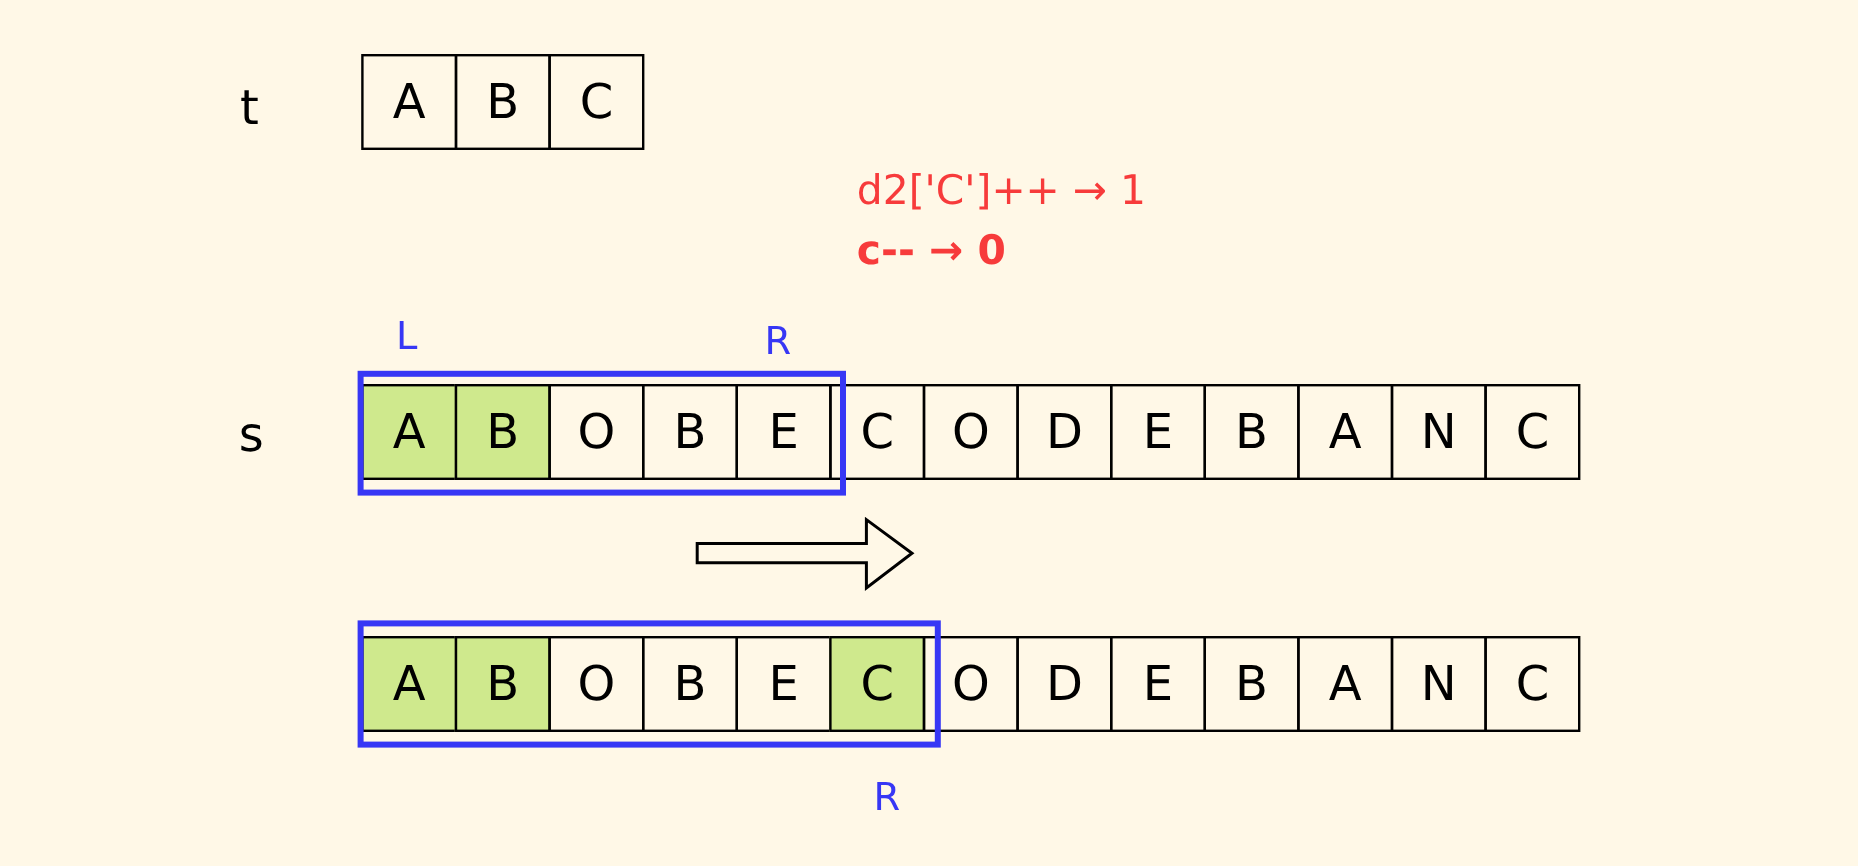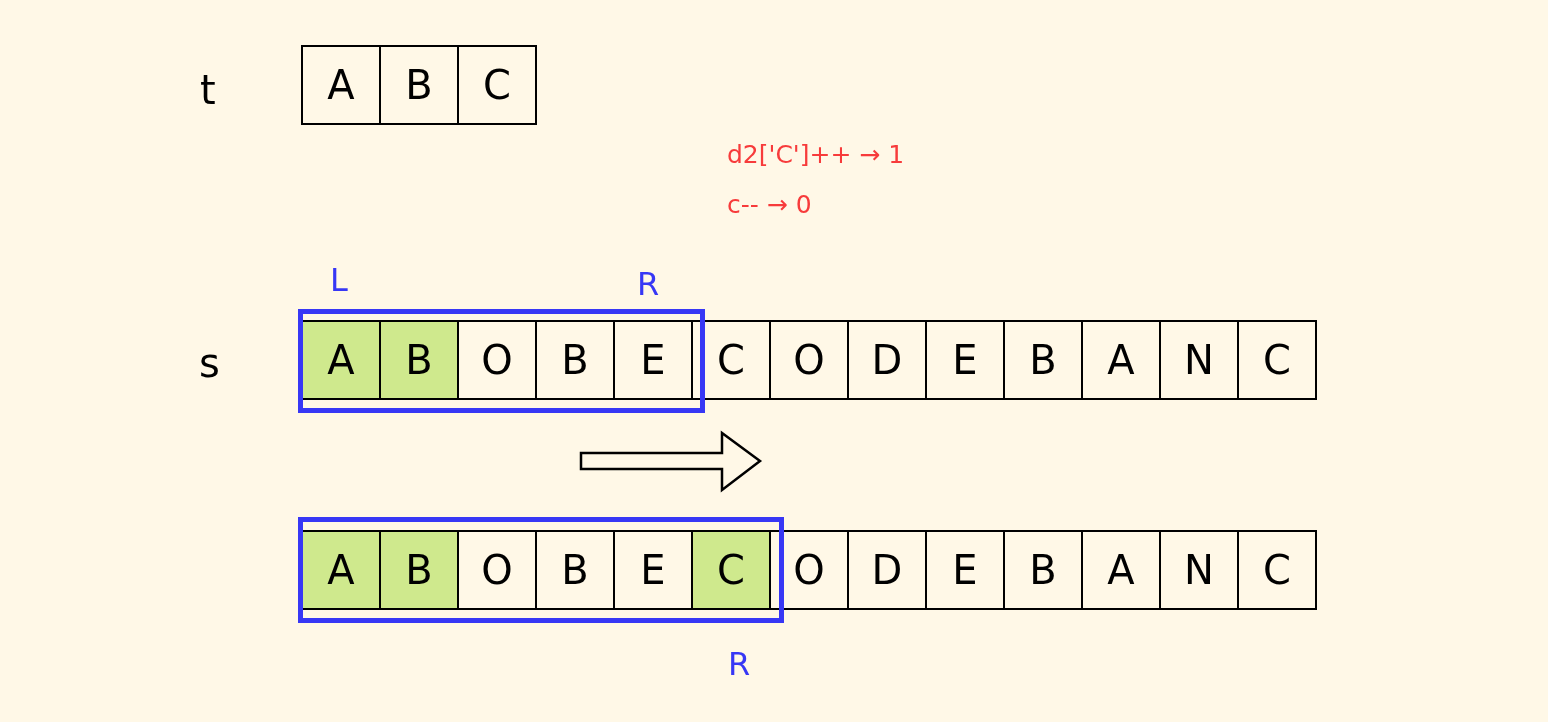--- a/index.html
+++ b/index.html
@@ -6,35 +6,35 @@
   body{width:1548px;height:722px;background:#fff8e7;position:relative;overflow:hidden;
        font-family:"DejaVu Sans","Liberation Sans",sans-serif;}
   .lbl{position:absolute;font-size:40px;color:#000;line-height:1;}
   .row{position:absolute;display:flex;height:80px;}
   .cell{width:80px;height:80px;box-sizing:border-box;border:2px solid #000;margin-left:-2px;
         display:flex;align-items:center;justify-content:center;font-size:40px;color:#000;}
   .cell:first-child{margin-left:0;}
   .cell.hl{background:#cfe98d;}
   .win{position:absolute;border:5px solid #3737f5;box-sizing:border-box;}
   .ptr{position:absolute;font-size:32px;color:#3737f5;line-height:1;}
-  .note{position:absolute;font-size:25px;color:#f73b3b;line-height:1;white-space:pre;margin-left:13px;}
+  .note{position:absolute;font-size:34px;color:#f73b3b;line-height:1;white-space:pre;}
   svg.arrow{position:absolute;left:575px;top:428px;}
 </style>
 </head>
 <body>
 
 <div class="lbl" style="left:200px;top:70px;">t</div>
 <div class="row" style="left:301px;top:45px;">
   <div class="cell">A</div>
   <div class="cell">B</div>
   <div class="cell">C</div>
 </div>
 
 <div class="note" style="left:714px;top:142px;">d2['C']++ → 1</div>
-<div class="note" style="left:714px;top:192px;">c-- → 0</div>
+<div class="note" style="left:714px;top:192px;font-weight:bold;">c-- → 0</div>
 
 <div class="ptr" style="left:330px;top:264px;">L</div>
 <div class="ptr" style="left:637px;top:268px;">R</div>
 
 <div class="lbl" style="left:199px;top:343px;">s</div>
 <div class="row" id="row1" style="left:301px;top:320px;">
     <div class="cell hl">A</div>
     <div class="cell hl">B</div>
     <div class="cell">O</div>
     <div class="cell">B</div>

